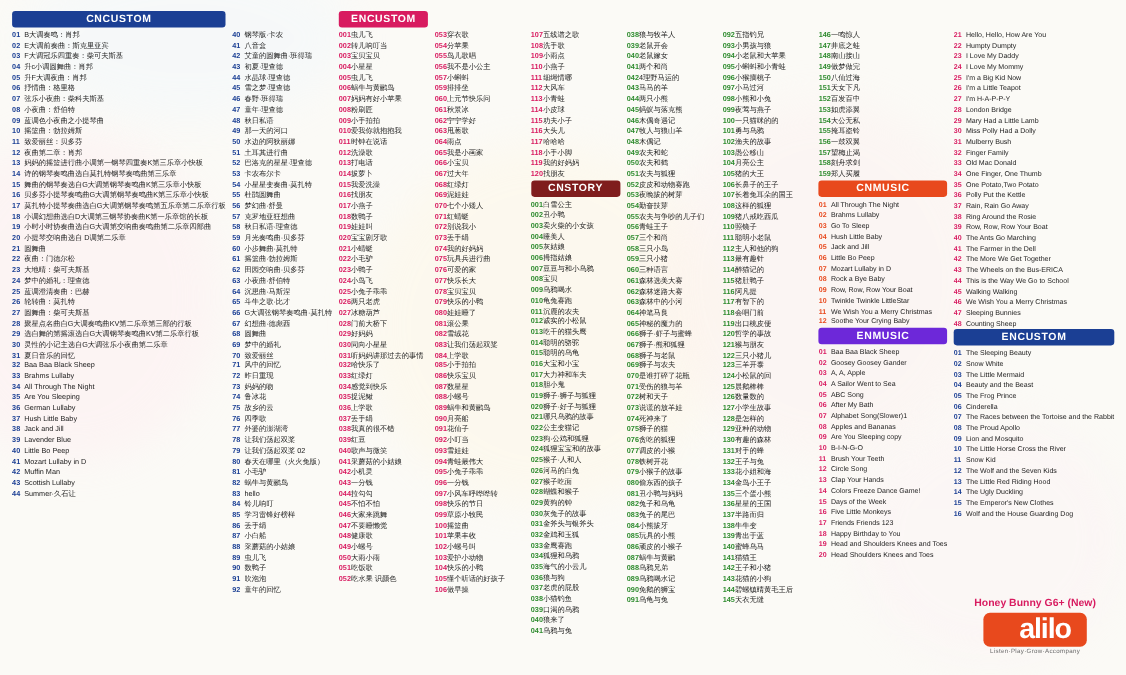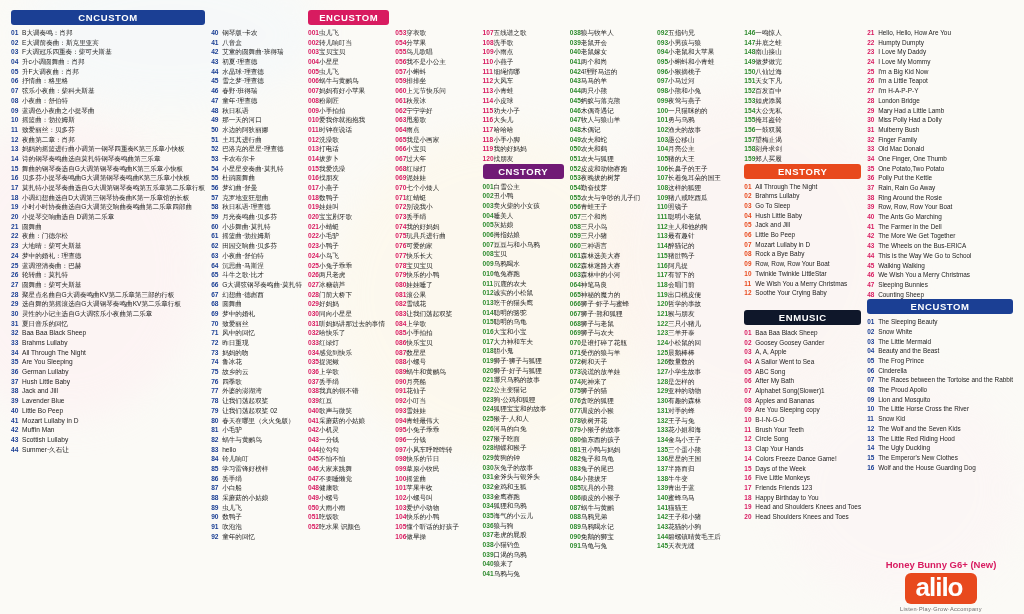--- a/index.html
+++ b/index.html
@@ -22,23 +22,23 @@
   .cols{display:flex;padding:10px 8px 0 8px;box-sizing:border-box;height:100%;}
   .col{flex:1 1 0;padding:0 3px;box-sizing:border-box;}
 
   .cat-header{
     display:flex;align-items:center;justify-content:center;
     height:15px;border-radius:3px;margin:0 0 3px 0;
     color:#fff;font-size:9.5px;font-weight:bold;letter-spacing:.6px;
   }
   .cat-cncustom{background:#1b3f94;}
   .cat-cnmusic{background:#d81b60;}
-  .cat-cnstory{background:#701a75;}
+  .cat-cnstory{background:#7f1d1d;}
   .cat-encustom{background:#e8491d;}
-  .cat-enmusic{background:#0f172a;margin-top:12px;}
+  .cat-enmusic{background:#6d28d9;}
   .cat-enstory{background:#1b3f94;}
 
   ul.list{list-style:none;margin:0;padding:0;}
   ul.list li{
     display:flex;align-items:flex-start;
     font-size:6.4px;line-height:9.1px;
     color:#1c1c1c;
     margin:0;padding:0 0 .6px 0;
     white-space:nowrap;
   }
@@ -47,27 +47,27 @@
     width:11px;flex:0 0 11px;text-align:left;
   }
   ul.list li .txt{flex:1 1 auto;overflow:hidden;text-overflow:ellipsis;}
   ul.list.cn li{font-size:6.6px;}
   ul.list.blue li .num{color:#1b3f94;}
   ul.list.green li .num{color:#2e8b2e;}
   ul.list.orange li .num{color:#e8491d;}
 
   
   .logo-box{
-    position:absolute;right:8px;bottom:2px;width:150px;text-align:center;
+    position:absolute;right:8px;bottom:18px;width:150px;text-align:center;
   }
   .honey{color:#d81b60;font-size:9.5px;font-weight:bold;margin-bottom:3px;}
   .alilo{
     display:inline-block;background:#e8491d;color:#fff;
     font-size:26px;font-weight:bold;letter-spacing:-1px;
-    padding:1px 14px 3px 10px;border-radius:6px;line-height:1.05;
+    padding:1px 14px 3px 32px;border-radius:6px;line-height:1.05;
   }
   .tagline{color:#6b6b6b;font-size:5.6px;margin-top:2px;letter-spacing:.3px;}
 </style>
 </head>
 <body>
 
 <div class="bg-blob b1"></div>
 <div class="bg-blob b2"></div>
 <div class="bg-blob b3"></div>
 <div class="bg-blob b4"></div>
@@ -1634,21 +1634,21 @@
           </li>
           <li>
             <span class="num">158</span>
             <span class="txt">刻舟求剑</span>
           </li>
           <li>
             <span class="num">159</span>
             <span class="txt">郑人买履</span>
           </li>
         </ul>
-      <div class="cat-header cat-encustom">ENSTORY</div>
+      <div class="cat-header cat-encustom">CNMUSIC</div>
       <ul class="list orange" id="l8b">
           <li>
             <span class="num">01</span>
             <span class="txt">All Through The Night</span>
           </li>
           <li>
             <span class="num">02</span>
             <span class="txt">Brahms Lullaby</span>
           </li>
           <li>

